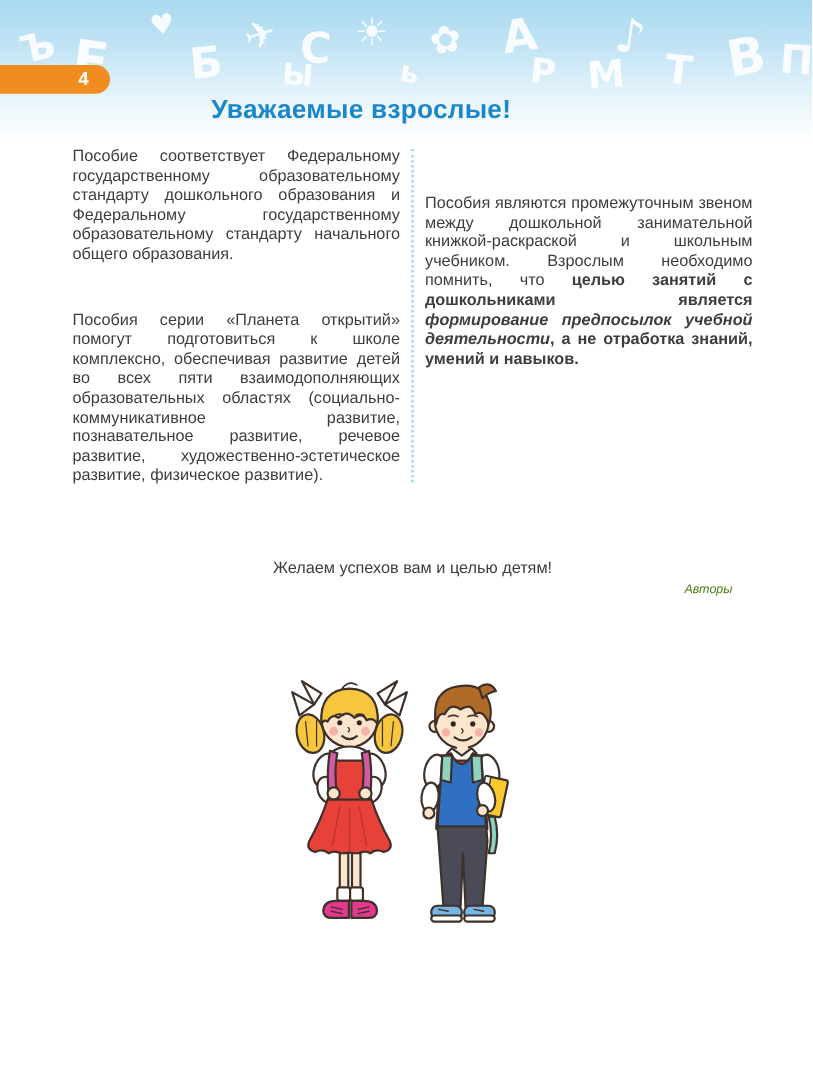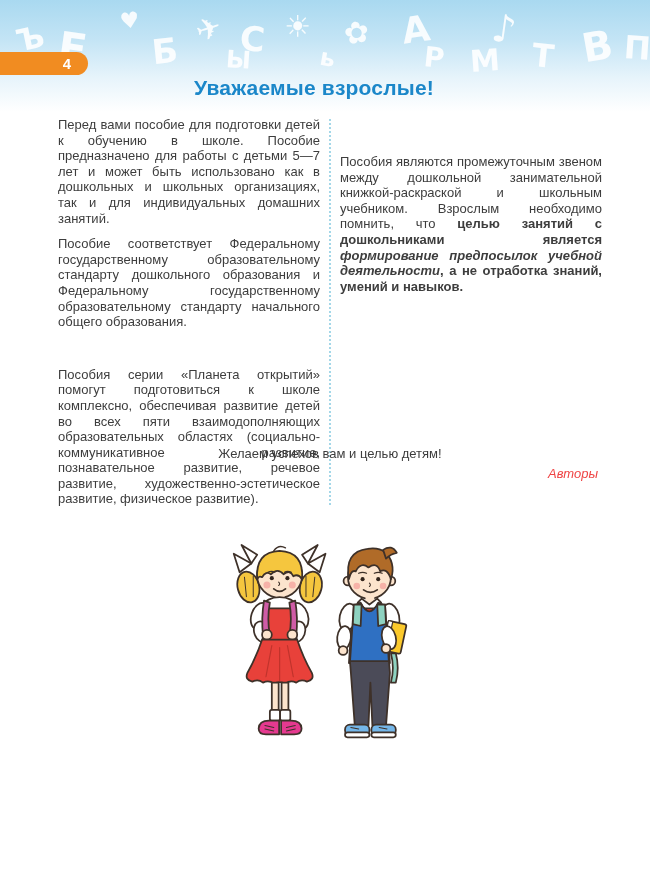--- a/index.html
+++ b/index.html
@@ -22,38 +22,37 @@
     position:absolute;top:52px;left:0;width:88px;height:23px;
     background:#f18c21;border-radius:0 12px 12px 0;
     display:flex;align-items:center;justify-content:flex-end;
     padding-right:17px;box-sizing:border-box;
     color:#fff;font-weight:bold;font-size:15px;
   }
   .title{
     position:absolute;top:76px;left:0;width:578px;margin:0;
     text-align:center;color:#1b87c9;font-size:21px;font-weight:bold;
     letter-spacing:0.2px;
-    padding-left:25px;
   }
   .columns{
     position:absolute;top:117px;left:58px;width:544px;
     display:flex;align-items:stretch;
   }
   .col{flex:1 1 0;min-width:0;}
   .divider{
     width:0;border-left:2px dotted #a4d7e8;margin:2px 9px 2px 9px;
   }
   .para{
     margin:0 0 10px 0;font-size:13px;line-height:15.6px;
     text-align:justify;color:#3d3d3d;
   }
   .para:last-child{margin-bottom:0;margin-top:37px;}
   .closing{position:absolute;top:446px;left:58px;width:544px;}
   .wish{margin:0;text-align:center;font-size:13px;line-height:16px;color:#3d3d3d;}
-  .signature{margin:4px 4px 0 0;text-align:right;font-style:italic;font-size:13px;color:#ef4444;}
+  .signature{margin:4px 16px 0 0;text-align:right;font-style:italic;font-size:10px;color:#4d7c0f;}
   .illu{position:absolute;top:534px;left:0;width:650px;display:flex;justify-content:center;}
 </style>
 </head>
 <body>
 
 <div class="page">
 
   <div class="band" id="band">
       <span class="doodle" style="left: 16px; top: 24px; font-size: 30px; transform: rotate(-12deg);">Ъ</span>
       <span class="doodle" style="left: 58px; top: 28px; font-size: 42px; transform: rotate(8deg);">Е</span>
@@ -75,21 +74,20 @@
     </div>
 
   <div class="tab">
     <span>4</span>
   </div>
 
   <h1 class="title">Уважаемые взрослые!</h1>
 
   <div class="columns">
     <div class="col">
-        <p class="para"><span>Перед вами пособие для подготовки детей к обучению в школе. Пособие предназначено для работы с детьми 5—7 лет и может быть использовано как в дошкольных и школьных организациях, так и для индивидуальных домашних занятий.</span></p>
         <p class="para"><span>Пособие соответствует Федеральному государственному образовательному стандарту дошкольного образования и Федеральному государственному образовательному стандарту начального общего образования.</span></p>
         <p class="para"><span>Пособия серии «Планета открытий» помогут подготовиться к школе комплексно, обеспечивая развитие детей во всех пяти взаимодополняющих образовательных областях (социально-коммуникативное развитие, познавательное развитие, речевое развитие, художественно-эстетическое развитие, физическое развитие).</span></p>
       </div>
     <div class="divider"></div>
     <div class="col">
         <p class="para"><span>Пособия являются промежуточным звеном между дошкольной занимательной книжкой-раскраской и школьным учебником. Взрослым необходимо помнить, что </span><span style="font-weight: 700;">целью занятий с дошкольниками является </span><span style="font-weight: 700; font-style: italic;">формирование предпосылок учебной деятельности</span><span style="font-weight: 700;">, а не отработка знаний, умений и навыков.</span></p>
       </div>
   </div>
 
   <div class="closing">

